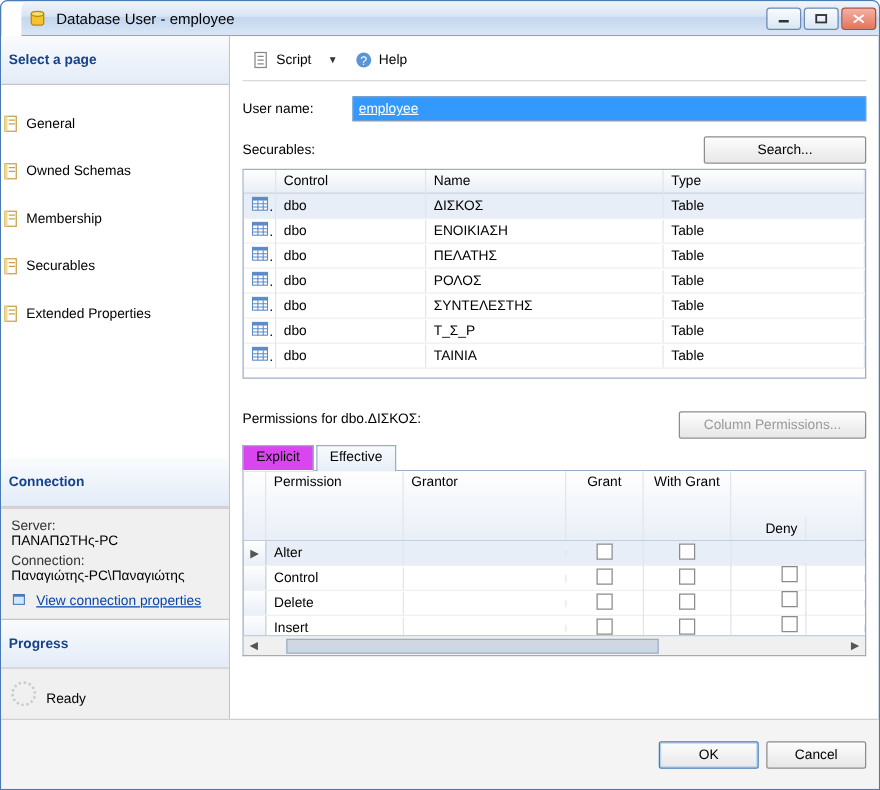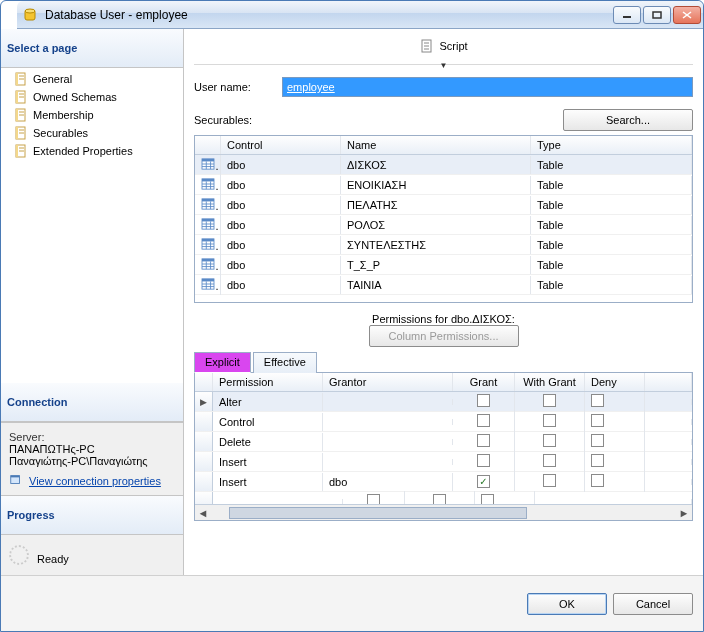--- a/index.html
+++ b/index.html
@@ -63,23 +63,24 @@
     padding: 13px 6px;
     font-size: 11px;
   }
   .page-list {
     background: #fff;
     padding: 2px 0;
     flex: 0 0 auto;
   }
   .page-item {
     display: flex; align-items: center;
-    padding: 1px 12px;
+    padding: 1px 0;
     gap: 4px;
     font-size: 11px;
+    margin-top: 20px;
   }
   .page-item .picon {
     width: 16px; height: 16px;
     display: inline-flex; align-items:center; justify-content:center;
   }
   .spacer { flex: 1; background:#fff; }
   .conn-section { background:#f0f0f0; padding: 4px 8px 6px 8px; border-top:1px solid #c5c5c5; border-bottom:1px solid #c5c5c5;}
   .conn-section .label { color:#333; margin-top:4px; }
   .conn-section .link { color:#0645ad; text-decoration: underline; display:flex; gap:4px; align-items:center; margin-top:6px;}
   .progress-section { background:#f0f0f0; padding: 4px 8px 10px 8px; }
@@ -92,21 +93,20 @@
     flex:1;
     display:flex; flex-direction:column;
     padding: 6px 10px 6px 10px;
     min-width:0;
   }
   .toolbar {
     height: 30px;
     display:flex; align-items:center; gap:4px;
     border-bottom: 1px solid #d9d9d9;
     padding-bottom:4px;
-    flex-direction:column;
   }
   .tbbtn {
     display:flex; align-items:center; gap:4px;
     padding: 2px 6px;
     border:1px solid transparent;
     border-radius:2px;
     font-size:11px;
   }
   .tiny-icon { width:16px; height:16px; display:inline-block;}
   .dd { font-size:8px; color:#333; padding:0 2px;}
@@ -165,23 +165,22 @@
   .grid-body { flex:1; overflow:auto; }
   .grid-r {
     display:flex; align-items:center;
     border-bottom:1px solid #f0f0f0;
     font-size:11px;
     height:20px;
   }
   .grid-r.sel { background:#e8eef7; }
   .tbl-icon { width:14px; height:12px; display:inline-block;}
   .permlabel {
-    display:flex; align-items:center; justify-content:space-between;
-    margin-top:10px;
-    flex-direction:column;
+    display:flex; justify-content:space-between;
+    margin-top:26px;
   }
   .tabs {
     display:flex;
     margin-top:4px;
     border-bottom:1px solid #9baec7;
   }
   .tab {
     padding:3px 10px 4px 10px;
     border:1px solid #9baec7;
     border-bottom:none;
@@ -206,21 +205,21 @@
   }
   .pg-h .pcell, .pg-r .pcell {
     padding:3px 6px;
     border-right:1px solid #e2e6ec;
   }
   .pc-sel{width:18px; text-align:center;}
   .pc-p{width:110px;}
   .pc-g{width:130px;}
   .pc-gr{width:62px; text-align:center;}
   .pc-wg{width:70px; text-align:center;}
-  .pc-d{width:60px; text-align:left;}
+  .pc-d{width:60px; text-align:right;margin-top:37px;}
   .pc-sc{flex:1;}
   .pg-body{flex:1; overflow-y:scroll; overflow-x:hidden;}
   .pg-r{display:flex; align-items:center; height:20px; border-bottom:1px solid #f0f0f0; font-size:11px;}
   .pg-r.sel{ background:#e8eef7;}
   .pg-r .rowhdr{
     width:18px; height:100%;
     background:linear-gradient(#fefefe,#e9eff7);
     border-right:1px solid #c2cedd;
     display:flex; align-items:center; justify-content:center;
     font-size:9px; color:#555;
@@ -339,20 +338,21 @@
               </svg>
             </span>
             <span>Extended Properties</span>
           </div>
         </div>
       <div class="spacer"></div>
       <div class="panel-header">Connection</div>
       <div class="conn-section">
         <div class="label">Server:</div>
         <div>ΠΑΝΑΠΩΤΗς-PC</div>
+        <div class="label">Connection:</div>
         <div>Παναγιώτης-PC\Παναγιώτης</div>
         <div class="link">
           <span class="tiny-icon">
             <svg viewBox="0 0 16 16" width="14" height="14">
                 <rect x="2" y="3" width="10" height="9" fill="#d4e6fb" stroke="#4a7ab5"></rect>
                 <rect x="2" y="3" width="10" height="2" fill="#4a7ab5"></rect>
               </svg>
           </span>
           <span>View connection properties</span>
         </div>

